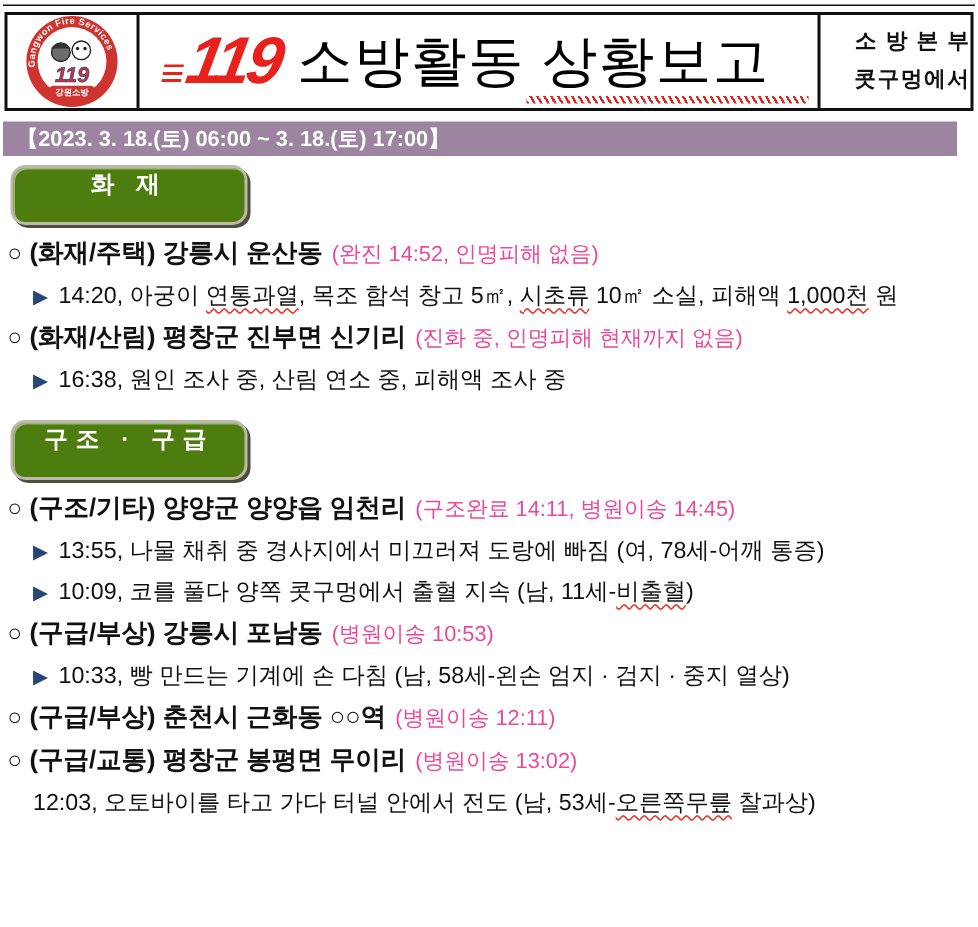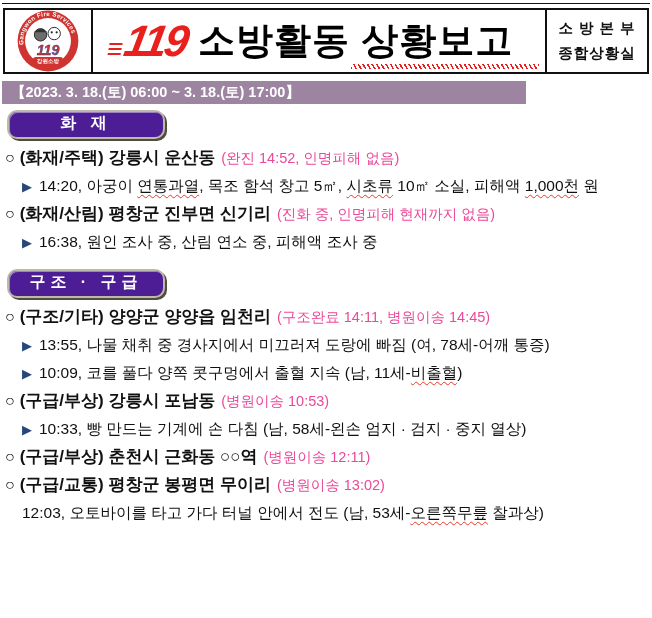--- a/index.html
+++ b/index.html
@@ -9,45 +9,45 @@
     font-family:"Liberation Sans","DejaVu Sans",sans-serif; color:#111; overflow:hidden;
   }
   .top-rule { position:absolute; top:3px; left:2px; width:648px; border-top:1.5px solid #111; }
   .header {
     position:absolute; top:8px; left:3px; width:646px; height:66px;
     display:flex; border:2px solid #111; background:#fff;
   }
   .logo-cell { width:88px; border-right:2px solid #111; display:flex; align-items:center; justify-content:center; }
   .title-cell { flex:1; border-right:2px solid #111; position:relative; display:flex; align-items:center; justify-content:center; }
   .office-cell {
-    width:100px; display:flex; flex-direction:column; justify-content:center; align-items:center;
+    width:100px; display:flex; flex-direction:column; justify-content:center; align-items:flex-end;
     font-weight:bold; font-size:14.5px; line-height:1.75; letter-spacing:1px; white-space:nowrap;
   }
   .brand119 {
     display:inline-block; font-style:italic; font-weight:900; font-size:44px; line-height:1;
     color:#e8211d; transform:skewX(-10deg); letter-spacing:-3px; position:relative; margin-right:12px;
   }
   .brand119::before {
     content:""; position:absolute; left:-15px; bottom:5px; width:13px; height:15px;
     background:repeating-linear-gradient(to bottom,#e8211d 0 2px, transparent 2px 5px);
   }
-  .main-title { font-weight:700; font-size:37px; letter-spacing:1px; color:#000; white-space:nowrap;text-align:right; }
+  .main-title { font-weight:400; font-size:37px; letter-spacing:1px; color:#000; white-space:nowrap;text-align:right; }
   .title-hatch {
     position:absolute; bottom:3px; right:6px; width:188px; height:5px;
     background:repeating-linear-gradient(60deg,#e8211d 0 1.5px, transparent 1.5px 4px);
   }
   .period-bar {
-    position:absolute; top:81px; left:2px; width:524px; height:23px; background:#9d84a0;
+    position:absolute; top:81px; left:2px; width:636px; height:23px; background:#9d84a0;
     color:#fff; font-weight:bold; font-size:14.5px;
     display:flex; align-items:center; justify-content:space-between; padding:0 9px; white-space:nowrap;
   }
   .content { position:absolute; top:104px; left:5px; right:4px; }
   .section-badge {
-    display:inline-block; min-width:158px; text-align:center; background:#4c1d95; color:#fff;
-    font-weight:bold; font-size:16px; letter-spacing:5px; padding:1px 10px 3px;
+    display:inline-block; min-width:158px; text-align:center; background:#4d7c0f; color:#fff;
+    font-weight:bold; font-size:16px; letter-spacing:5px; padding:1px 10px 14px;
     border-radius:10px; border:2px solid #bdb9aa;
     box-shadow:2px 2px 0 #514d3d, inset 1px 1px 0 rgba(255,255,255,.45);
     margin:6px 0 5px 2px; white-space:nowrap;
   }
   .section-badge.second { margin-top:13px; }
   .head-line { font-size:17px; font-weight:bold; line-height:27px; white-space:nowrap; }
   .obullet { font-weight:bold; font-size:16px; margin-right:5px; }
   .status { font-weight:normal; font-size:14.5px; color:#ec4899; margin-left:6px; }
   .detail-line { font-size:15.5px; line-height:27px; padding-left:17px; white-space:nowrap; color:#101010; }
   .arrow { color:#27477b; font-size:13px; margin-right:7px; }
@@ -83,21 +83,21 @@
         <text x="50" y="86" font-size="9" font-weight="bold" fill="#ffffff" text-anchor="middle">강원소방</text>
       </svg>
     </div>
     <div class="title-cell">
       <span class="brand119">119</span>
       <span class="main-title">소방활동 상황보고</span>
       <div class="title-hatch"></div>
     </div>
     <div class="office-cell">
       <div>소 방 본 부</div>
-      <div>종합상황실</div>
+      <div>콧구멍에서</div>
     </div>
   </div>
 
   <div class="period-bar">
     <span>【2023. 3. 18.(토) 06:00 ~ 3. 18.(토) 17:00】</span>
   </div>
 
   <div class="content">
 
     <div class="section-badge">화 재</div>

